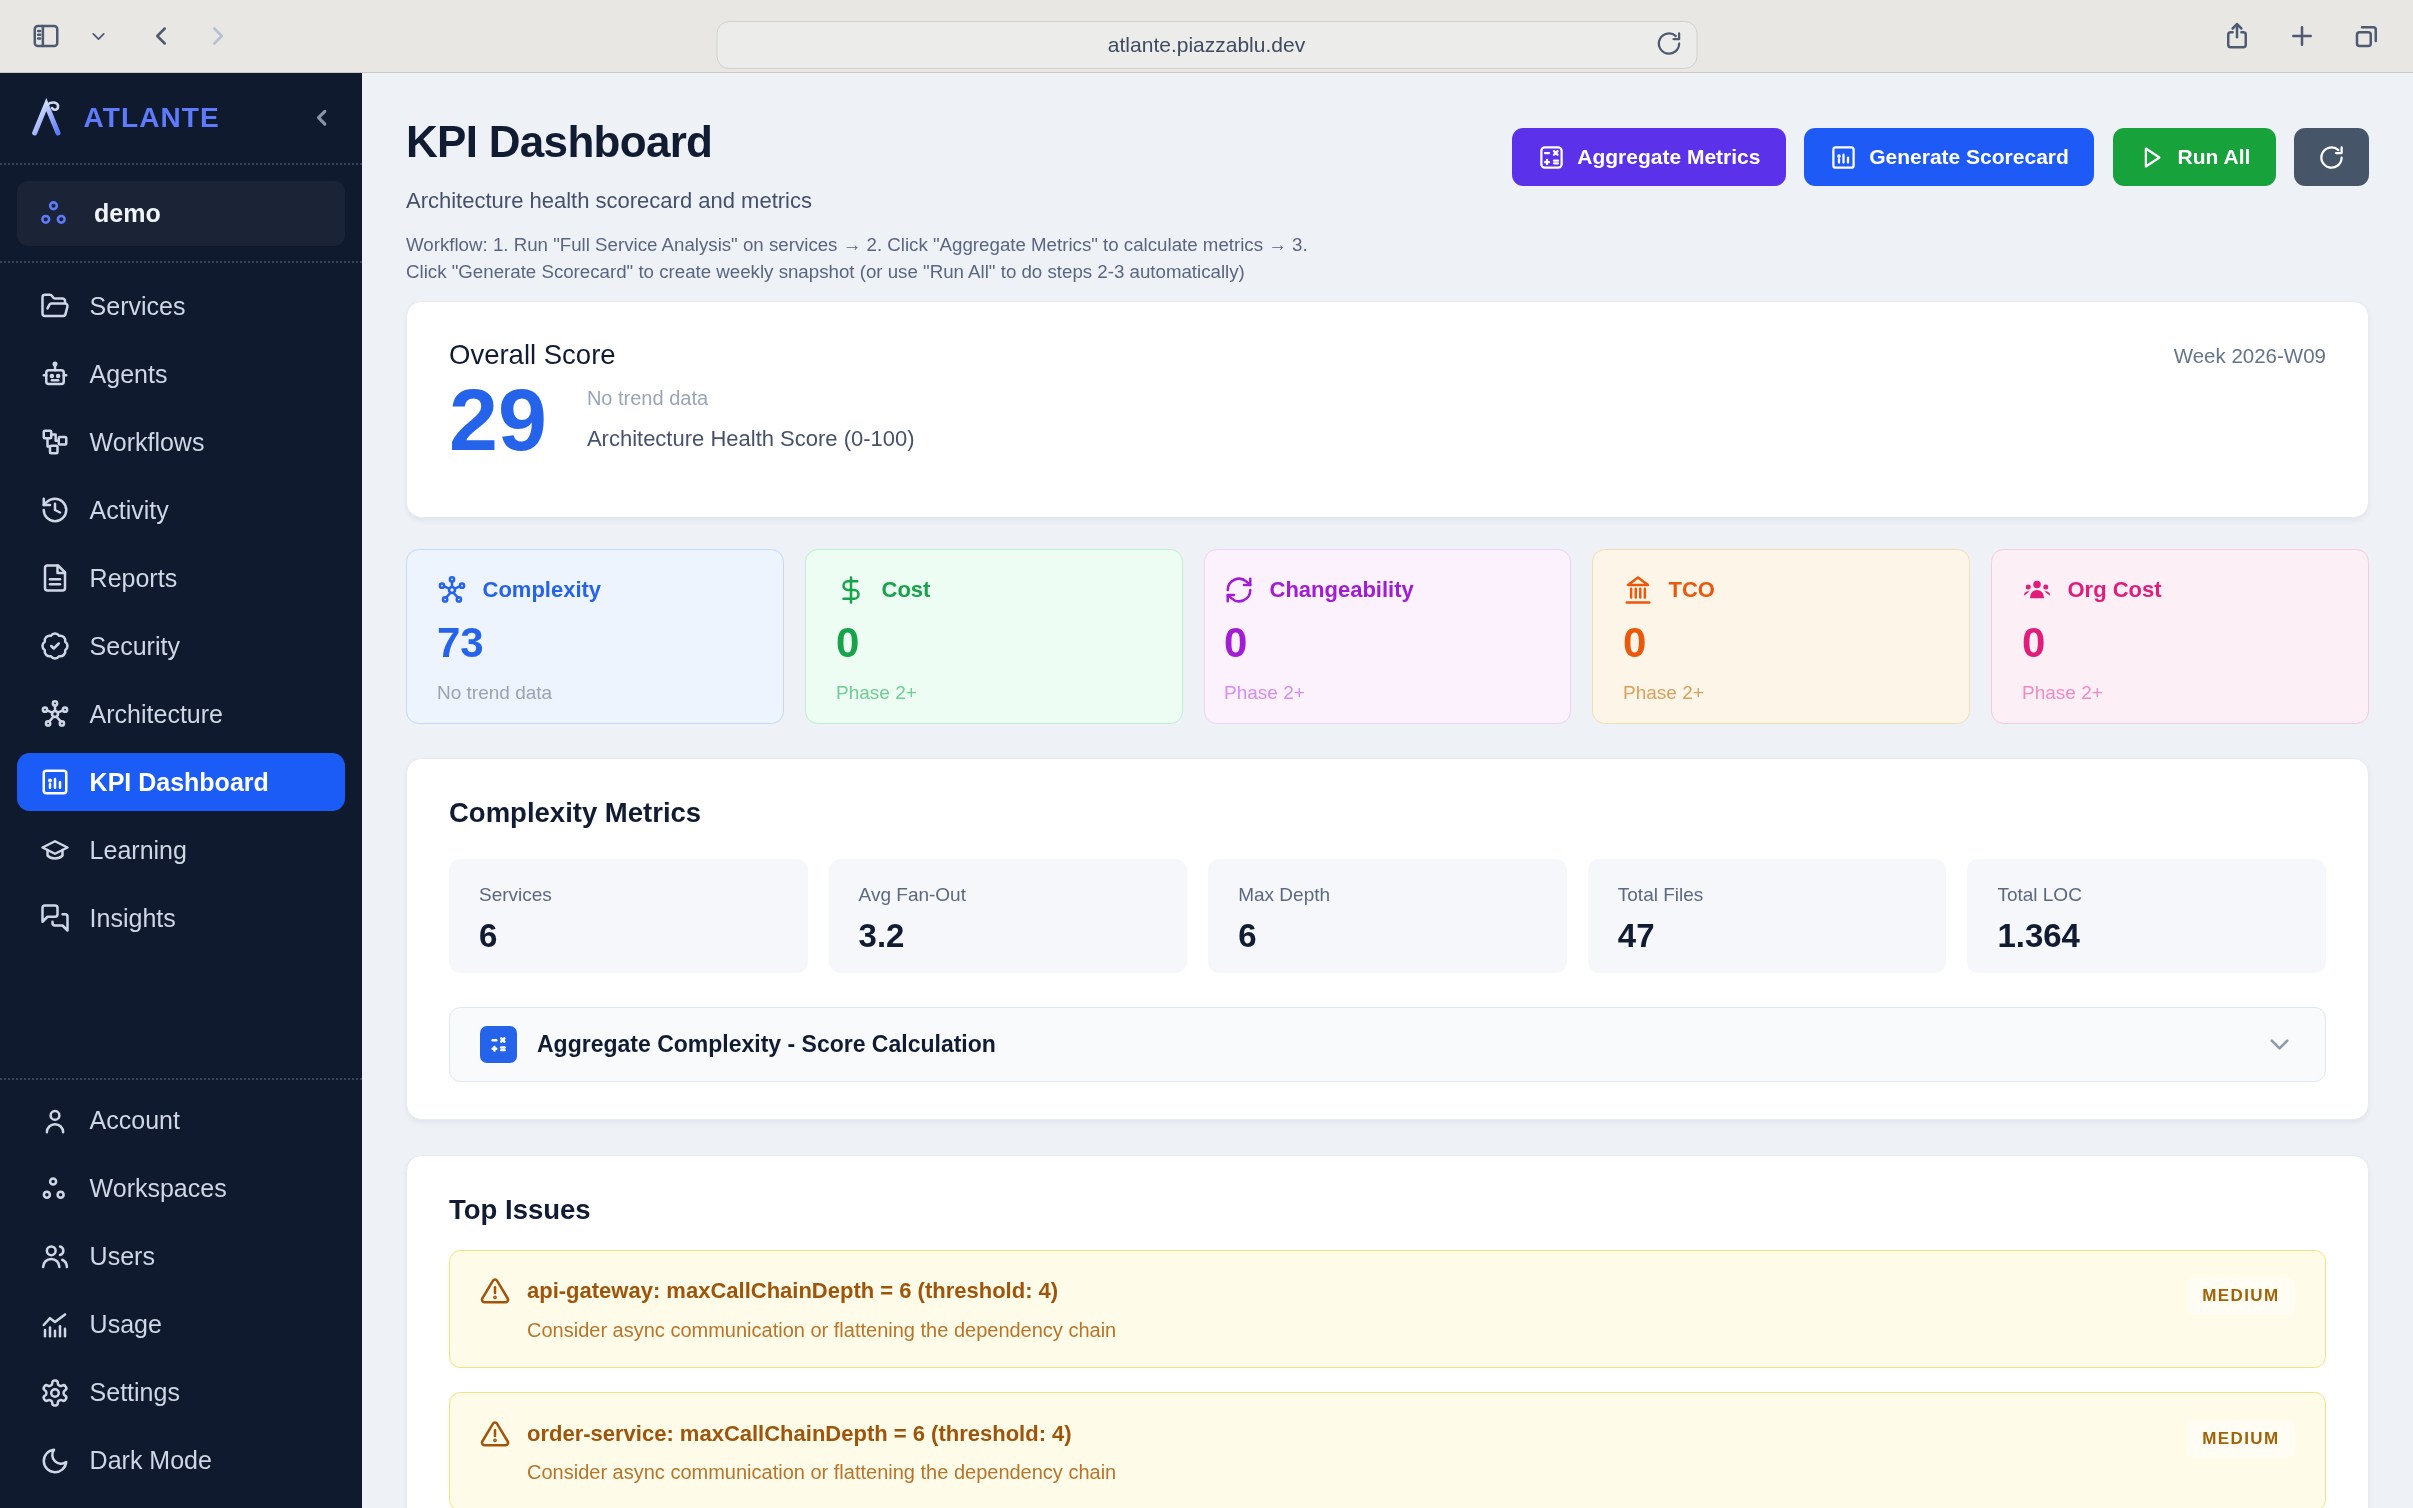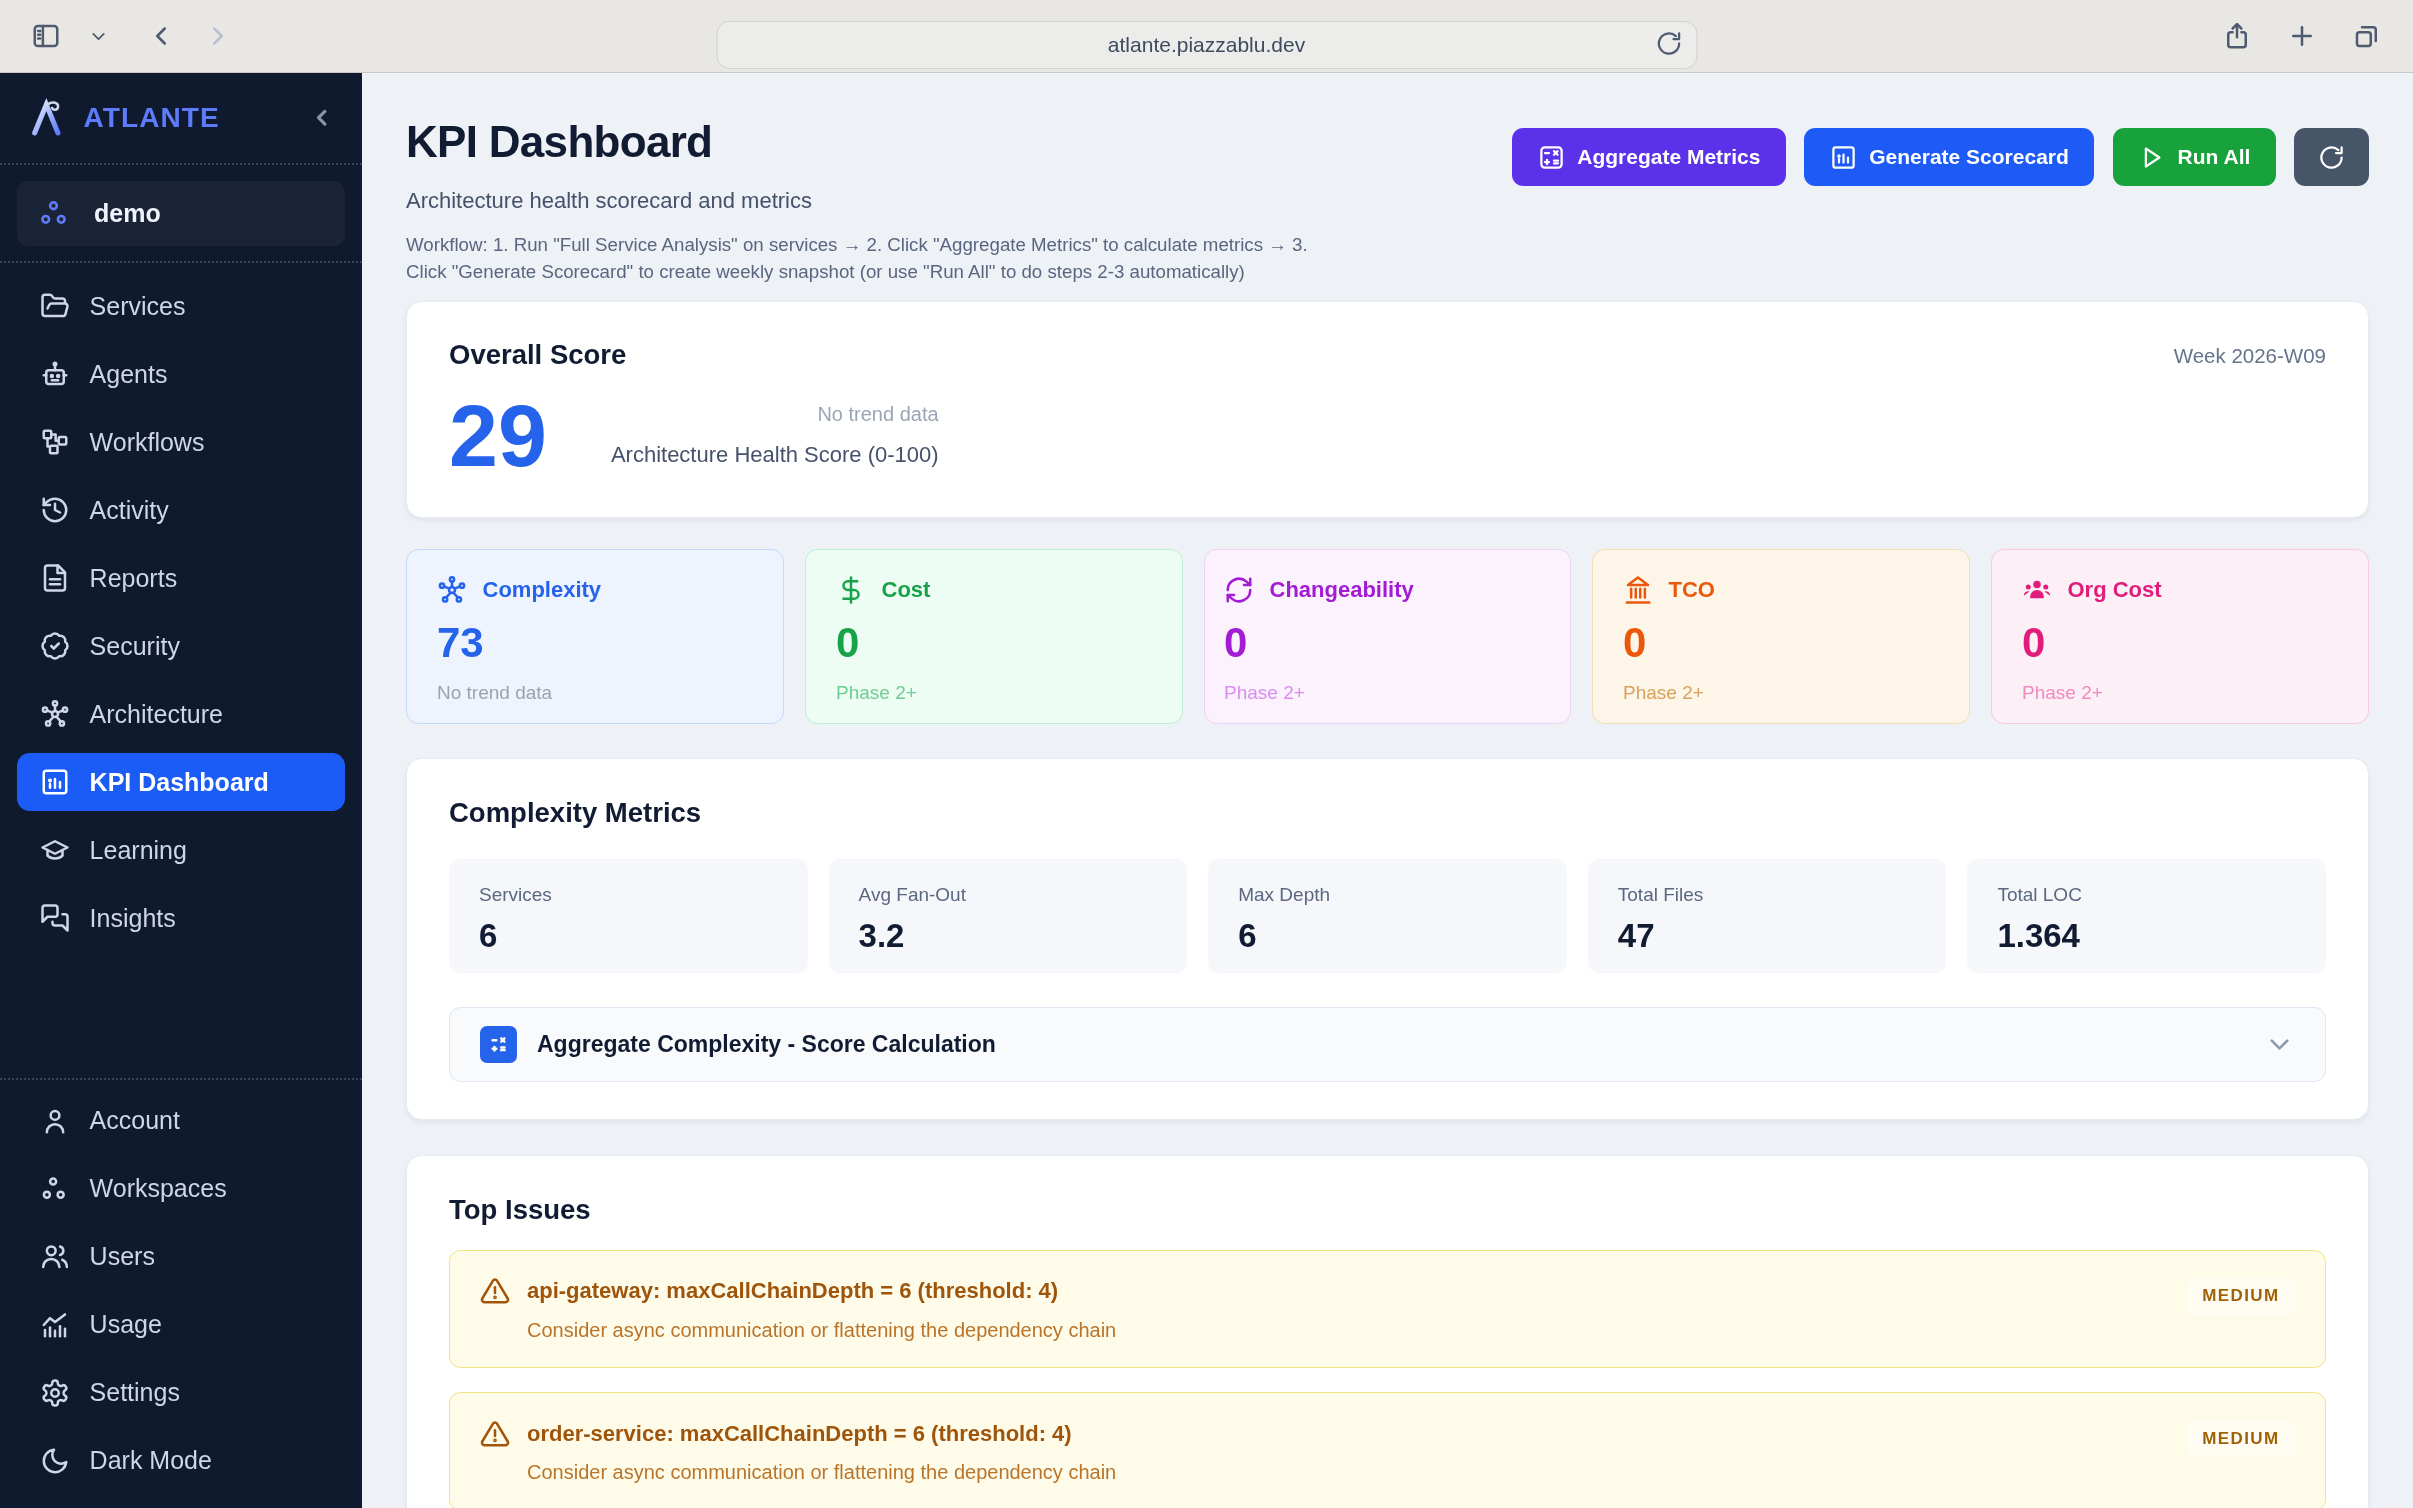--- a/index.html
+++ b/index.html
@@ -77,23 +77,23 @@
   .btn-aggregate { background:#5b32e9; }
   .btn-generate  { background:#1e5bf6; }
   .btn-run       { background:#17a23c; }
   .btn-refresh   { background:#475569; width:75px; padding:0; justify-content:center; }
 
   .card { background:#fff; border:0.7px solid #e6ebf3; border-radius:15.5px; box-shadow:0 2.1px 5.6px rgba(15,23,42,.05); }
 
   
   .overall { margin-top:15.5px; padding:37px 42px; height:217px; }
   .overall-head { display:flex; justify-content:space-between; align-items:flex-start; }
-  .overall-title { font-size:27.5px; font-weight:700; }
+  .overall-title { font-size:27.5px; font-weight:400; }
   .week-label { font-size:20.5px; color:#64748b; margin-top:5.6px; }
-  .score-row { display:flex; align-items:center; gap:64px; margin-top:21px;text-align:right; }
+  .score-row { display:flex; align-items:center; gap:40px; margin-top:5px; }
   .score-value { font-size:88px; font-weight:800; color:#2563eb; line-height:1; }
   .score-trend { font-size:20px; color:#9aa5b5; }
   .score-caption { font-size:22px; color:#46526b; margin-top:15.5px; }
 
   
   .kpi-row { display:flex; gap:21px; margin-top:31px; }
   .kpi { flex:1; border-radius:12.7px; border:1.4px solid; padding:25.4px 30px; height:175px; cursor:pointer; }
   .kpi-head { display:flex; align-items:center; gap:15.5px; font-size:22px; font-weight:600; }
   .kpi-head svg { width:30px; height:30px; }
   .kpi-value { font-size:42px; font-weight:800; margin-top:17px; line-height:1; }

